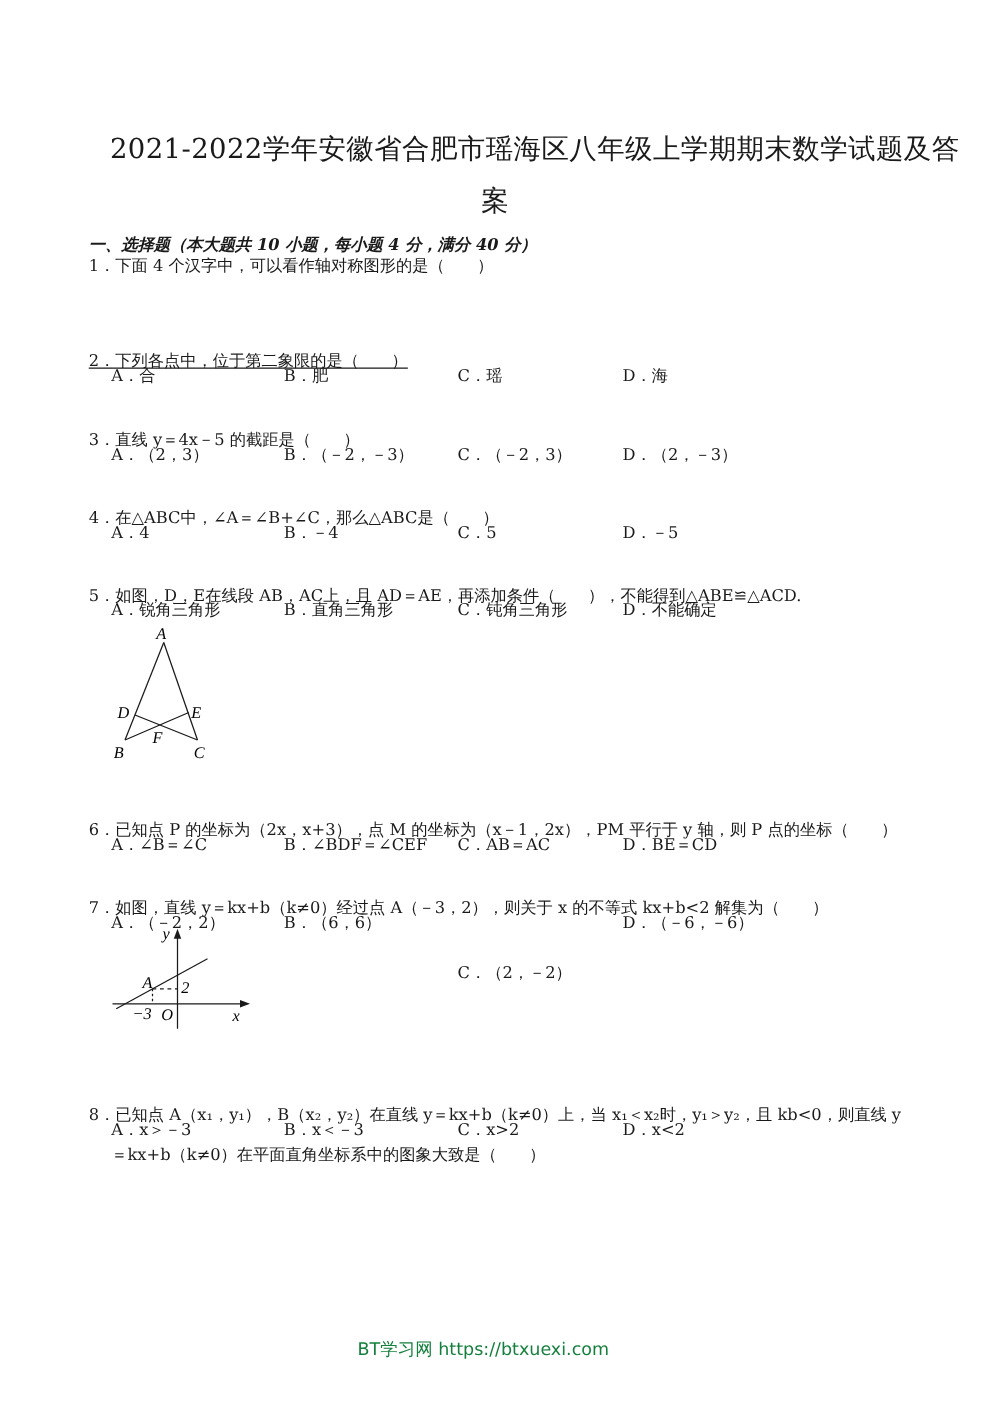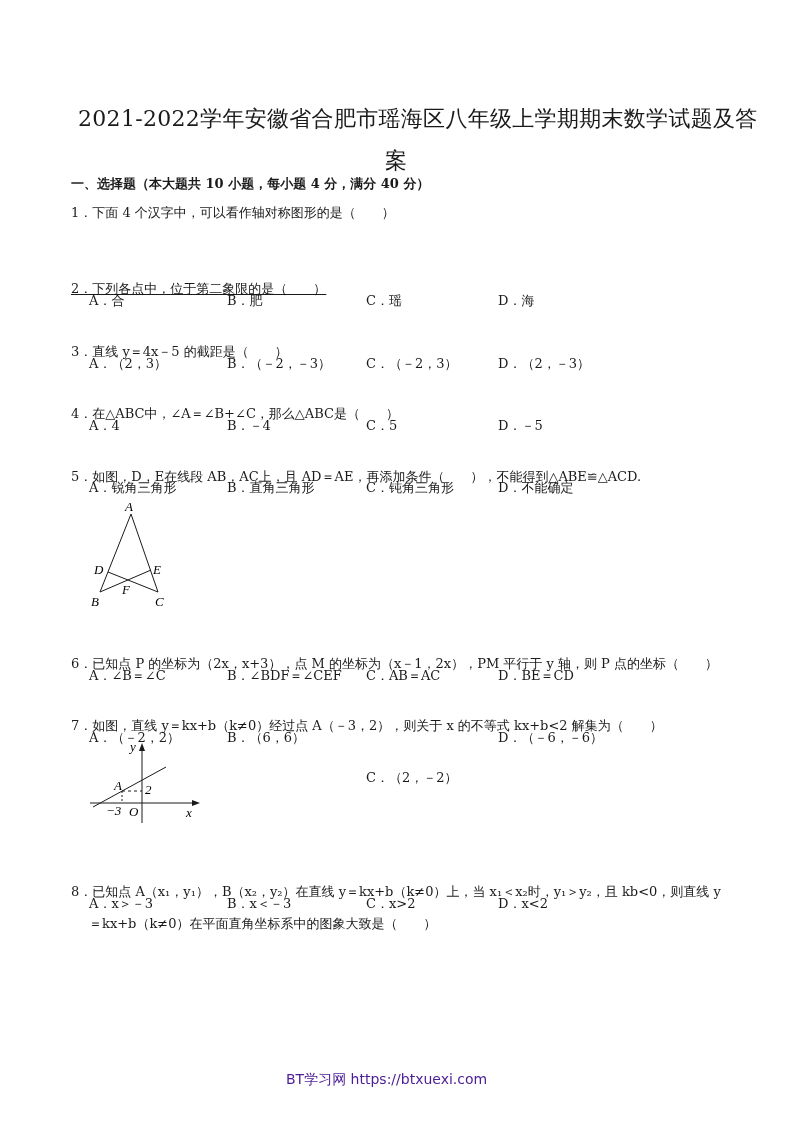--- a/index.html
+++ b/index.html
@@ -3,30 +3,30 @@
 <meta charset="utf-8">
 <style>
   html, body { margin: 0; padding: 0; background: #ffffff; }
   body { width: 793px; height: 1122px; position: relative; overflow: hidden;
          font-family: "DejaVu Serif", "Liberation Serif", serif; color: #1a1a1a; }
   .abs { position: absolute; white-space: nowrap; }
   .title { font-size: 22px; letter-spacing: 0.3px; font-family: "DejaVu Serif", serif; }
   .section { font-size: 13px; font-weight: bold; }
   .q { font-size: 13px; }
   .opt { font-size: 13px; margin-top: 43px; }
-  .footer { font-family: "DejaVu Sans", "Liberation Sans", sans-serif; font-size: 14px; color: #4c1d95; }
+  .footer { font-family: "DejaVu Sans", "Liberation Sans", sans-serif; font-size: 14px; color: #15803d; }
   svg text { font-family: "Liberation Serif", "DejaVu Serif", serif; font-style: italic; }
 </style>
 </head>
 <body>
 
-<div class="abs title" style="left:78px; top:104px;">2021-2022学年安徽省合肥市瑶海区八年级上学期期末数学试题及答</div>
+<div class="abs title" style="left:88px; top:104px;">2021-2022学年安徽省合肥市瑶海区八年级上学期期末数学试题及答</div>
 <div class="abs title" style="left:385px; top:146px;">案</div>
 
-<div class="abs section" style="left:71px; top:175px;">一、选择题（本大题共 10 小题，每小题 4 分，满分 40 分）</div>
+<div class="abs section" style="left:71px; top:187px;font-style:italic;">一、选择题（本大题共 10 小题，每小题 4 分，满分 40 分）</div>
 
 <div class="abs q" style="left:71px; top:204px;">1．下面 4 个汉字中，可以看作轴对称图形的是（　　）</div>
 <div class="abs opt" style="left:89px; top:249px;">A．合</div>
 <div class="abs opt" style="left:227px; top:249px;">B．肥</div>
 <div class="abs opt" style="left:366px; top:249px;">C．瑶</div>
 <div class="abs opt" style="left:498px; top:249px;">D．海</div>
 
 <div class="abs q" style="left:71px; top:280px;text-decoration:underline;">2．下列各点中，位于第二象限的是（　　）</div>
 <div class="abs opt" style="left:89px; top:312px;">A．（2，3）</div>
 <div class="abs opt" style="left:227px; top:312px;">B．（－2，－3）</div>

